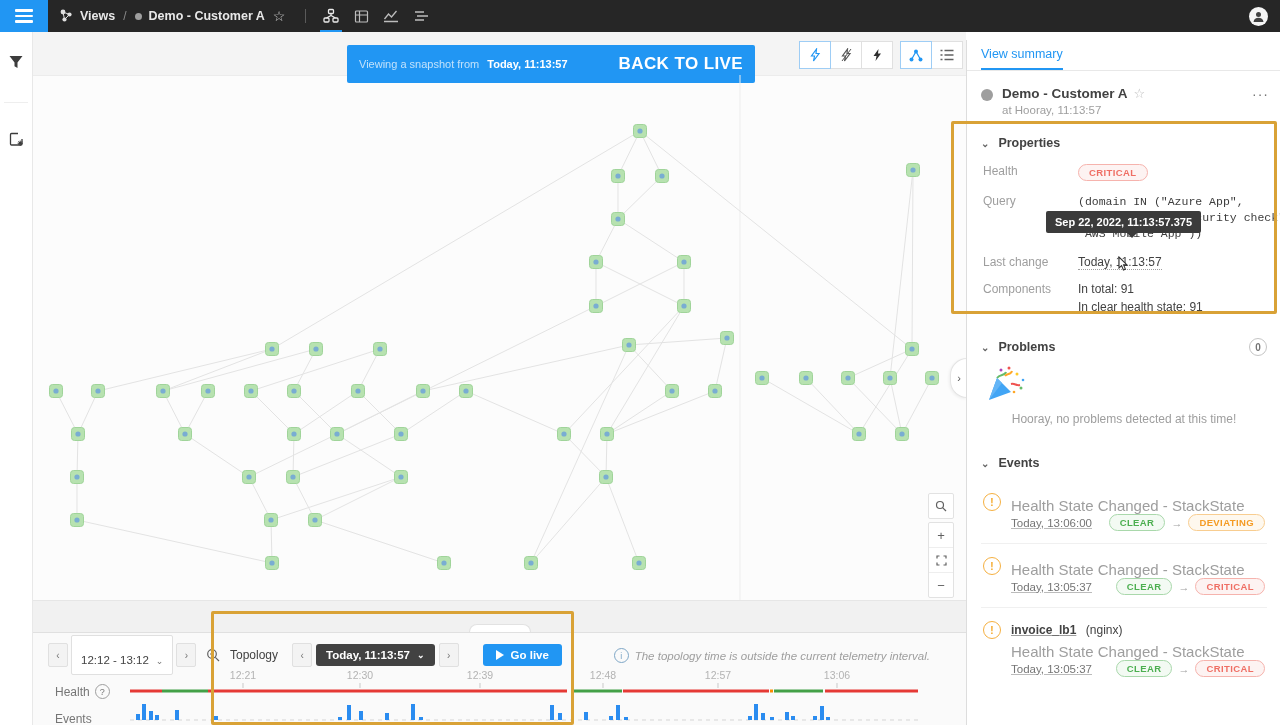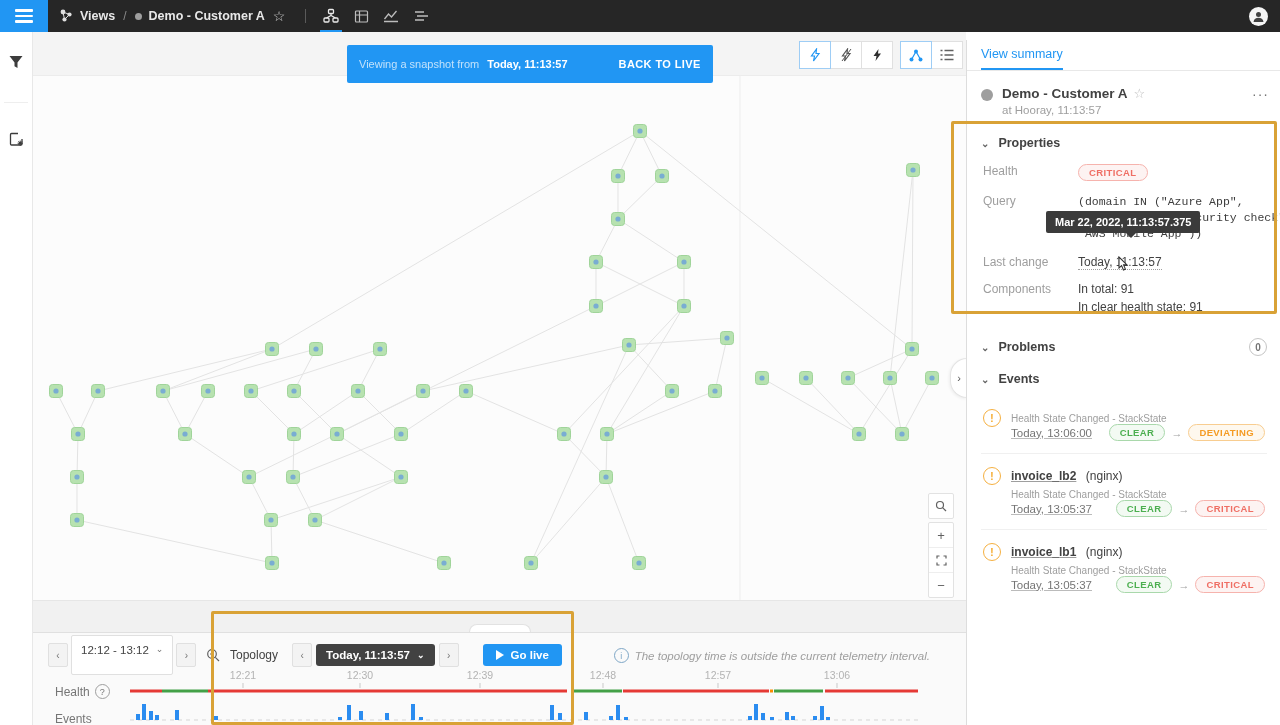--- a/index.html
+++ b/index.html
@@ -21,36 +21,36 @@
   
   .sidebar{position:absolute;left:0;top:32px;width:32px;height:693px;background:#fff;border-right:1px solid #e8e8e8;z-index:20;}
   .sb-btn{width:32px;height:44px;display:flex;align-items:center;justify-content:center;cursor:pointer;}
   .sb-sep{height:1px;background:#eee;margin:18px 4px 14px;}
   
   .canvas{position:absolute;left:32px;top:32px;width:934px;height:693px;background:#fcfcfc;}
   .topstrip{position:absolute;left:0;top:0;width:934px;height:43px;background:#f4f4f4;border-bottom:1px solid #ececec;}
   .banner{position:absolute;left:315px;top:13px;height:38px;background:#2196f3;border-radius:2px;display:flex;align-items:center;padding:0 12px;gap:8px;cursor:pointer;}
   .banner .pre{color:rgba(255,255,255,.72);font-size:11px;}
   .banner .tm{color:#fff;font-size:11px;font-weight:700;}
-  .banner .act{color:#fff;font-size:11px;font-weight:700;letter-spacing:.4px;margin-left:16px;cursor:pointer;padding-left:27px;}
+  .banner .act{color:#fff;font-size:17px;font-weight:700;letter-spacing:.4px;margin-left:16px;cursor:pointer;padding-left:27px;}
   .tool-group{position:absolute;top:9px;display:flex;}
   .tg-btn{width:30px;height:26px;background:#fff;border:1px solid #e0e0e0;display:flex;align-items:center;justify-content:center;margin-left:-1px;cursor:pointer;}
   .tg-btn.sel{border-color:#9ecdf5;background:#fff;z-index:2;}
   .graph{position:absolute;left:0;top:43px;}
   .zoombox{position:absolute;left:896px;width:24px;background:#fff;border:1px solid #e2e2e2;border-radius:2px;display:flex;flex-direction:column;}
   .zb{height:24px;display:flex;align-items:center;justify-content:center;color:#616161;font-size:13px;cursor:pointer;border-bottom:1px solid #eee;}
   .zb:last-child{border-bottom:none;}
   .edge-tab{position:absolute;left:918px;top:326px;width:16px;height:38px;background:#fff;border:1px solid #e4e4e4;border-right:none;border-radius:19px 0 0 19px;box-shadow:-1px 1px 3px rgba(0,0,0,.06);display:flex;align-items:center;justify-content:center;color:#555;font-size:11px;cursor:pointer;}
   .bottomstrip{position:absolute;left:0;top:568px;width:934px;height:32px;background:#f1f1f1;border-top:1px solid #e6e6e6;}
   .collapse-tab{position:absolute;left:437px;top:592px;width:60px;height:17px;background:#fff;border:1px solid #e2e2e2;border-bottom:none;border-radius:8px 8px 0 0;display:flex;align-items:center;justify-content:center;color:#757575;font-size:10px;cursor:pointer;}
   
   .timeline{position:absolute;left:0;top:600px;width:934px;height:93px;background:#fafafa;border-top:1px solid #e0e0e0;}
   .tl-ctl{position:absolute;top:11px;height:22px;display:flex;align-items:center;}
   .sq-btn{width:18px;height:22px;background:#f3f3f3;border:1px solid #e0e0e0;border-radius:2px;display:flex;align-items:center;justify-content:center;color:#757575;font-size:10px;cursor:pointer;}
-  .range-box{height:22px;background:#fff;border:1px solid #e0e0e0;border-radius:2px;display:flex;align-items:flex-start;padding:8px 9px;gap:7px;color:#424242;font-size:11.5px;margin:0 3px;cursor:pointer;}
+  .range-box{height:22px;background:#fff;border:1px solid #e0e0e0;border-radius:2px;display:flex;align-items:flex-end;padding:8px 9px;gap:7px;color:#424242;font-size:11.5px;margin:0 3px;cursor:pointer;}
   .caret{font-size:9px;color:#757575;}
   .icon-btn{width:22px;height:22px;display:flex;align-items:center;justify-content:center;cursor:pointer;margin-left:6px;}
   .tl-label{color:#424242;font-size:12px;}
   .black-pill{height:22px;background:#424242;border-radius:3px;display:flex;align-items:center;padding:0 10px;gap:7px;color:#fff;font-size:11.5px;font-weight:700;margin:0 4px;cursor:pointer;}
   .black-pill .caret{color:#fff;}
   .golive{height:22px;background:#2196f3;border-radius:3px;color:#fff;font-size:11.5px;font-weight:700;display:flex;align-items:center;gap:7px;padding:0 13px;margin-left:24px;cursor:pointer;}
   .notice{position:absolute;right:36px;top:15px;color:#9e9e9e;font-size:11.5px;font-style:italic;display:flex;align-items:center;gap:6px;}
   .info-i{width:13px;height:13px;border:1px solid #7fa7c7;border-radius:50%;color:#7fa7c7;font-size:9px;font-style:normal;display:flex;align-items:center;justify-content:center;}
   .row-label{position:absolute;left:23px;color:#757575;font-size:12px;display:flex;align-items:center;gap:5px;}
   .help-q{width:13px;height:13px;border:1px solid #9e9e9e;border-radius:50%;color:#757575;font-size:9px;display:flex;align-items:center;justify-content:center;}
@@ -80,21 +80,21 @@
   .tt-caret{position:absolute;left:52%;bottom:-5px;width:0;height:0;border-left:5px solid transparent;border-right:5px solid transparent;border-top:5px solid #3b3b3b;}
   .dotted{border-bottom:1px dotted #9e9e9e;cursor:pointer;}
   .empty-problems{text-align:center;padding:6px 0 14px;}
   .empty-text{color:#9e9e9e;font-size:12px;margin-top:10px;}
   .ev-card{border-top:1px solid #f0f0f0;padding:12px 2px 12px 2px;display:flex;gap:10px;}
   .ev-card:first-child{border-top:none;}
   .warn-ic{flex:none;width:16px;height:16px;border:1.5px solid #f5b041;border-radius:50%;color:#f5a623;font-size:10px;font-weight:700;display:flex;align-items:center;justify-content:center;margin-top:1px;}
   .ev-body{flex:1;}
   .ev-name{color:#424242;font-size:12px;font-weight:700;text-decoration:underline;text-decoration-color:#9e9e9e;cursor:pointer;}
   .ev-type{color:#424242;font-size:12px;margin-left:5px;}
-  .ev-meta{color:#9e9e9e;font-size:10px;margin-top:5px;}
+  .ev-meta{color:#9e9e9e;font-size:15px;margin-top:5px;}
   .ev-foot{display:flex;align-items:center;}
   .ev-time{color:#757575;font-size:11.5px;text-decoration:underline;text-decoration-color:#bbb;cursor:pointer;}
   .ev-badges{margin-left:auto;display:flex;align-items:center;gap:6px;}
   .arrow{color:#9e9e9e;font-size:11px;}
   
   .anno{position:absolute;border:3px solid #d9a236;border-radius:2px;pointer-events:none;z-index:40;}
   svg{display:block;}
   text{font-family:"Liberation Sans",sans-serif;}
 </style>
 </head>
@@ -642,41 +642,57 @@
     <div class="prop-grid">
       <span class="plabel">Health</span>
       <span class="pval"><span class="pill critical">CRITICAL</span></span>
 
       <span class="plabel">Query</span>
       <span class="pval">
         <div class="mono">(domain IN ("Azure App",</div>
         <div class="mono">"customer A", "security check",</div>
         <div class="mono">"AWS Mobile App"))</div>
         <div class="tooltip">
-          <span>Mar 22, 2022, 11:13:57.375</span>
+          <span>Sep 22, 2022, 11:13:57.375</span>
           <span class="tt-caret"></span>
         </div>
       </span>
 
       <span class="plabel">Last change</span>
       <span class="pval"><span class="dotted">Today, 11:13:57</span></span>
 
       <span class="plabel">Components</span>
       <span class="pval">
         <div>In total: 91</div>
         <div style="margin-top:4px">In clear health state: 91</div>
       </span>
     </div>
   </div>
 
   <div class="section">
     <div class="sec-head">
       <span class="chev">⌄</span>
       <span>Problems</span>
       <span class="count-badge">0</span>
+    </div>
+    <div class="empty-problems">
+      <svg width="46" height="40" viewBox="0 0 46 40">
+        <path d="M8 38 16 16l14 14z" fill="#42a5f5"></path>
+        <path d="M8 38 16 16l5 5z" fill="#64b5f6"></path>
+        <path d="M16 16c3-4 8-2 9-6" stroke="#66bb6a" stroke-width="2" fill="none"></path>
+        <path d="M24 14c2-3 6-1 7-5" stroke="#ffa726" stroke-width="2" fill="none"></path>
+        <path d="M30 22c4-1 5 2 9 1" stroke="#ef5350" stroke-width="2" fill="none"></path>
+        <circle cx="28" cy="6" r="1.5" fill="#ef5350"></circle>
+          <circle cx="36" cy="12" r="1.5" fill="#ffca28"></circle>
+        <circle cx="40" cy="26" r="1.5" fill="#66bb6a"></circle>
+          <circle cx="20" cy="8" r="1.5" fill="#ab47bc"></circle>
+        <circle cx="42" cy="18" r="1.3" fill="#42a5f5"></circle>
+          <circle cx="33" cy="30" r="1.3" fill="#ffa726"></circle>
+      </svg>
+      <div class="empty-text">Hooray, no problems detected at this time!</div>
     </div>
   </div>
 
   <div class="section">
     <div class="sec-head" style="margin-bottom:10px">
       <span class="chev">⌄</span>
       <span>Events</span>
     </div>
     <div id="ev-list">
   <div class="ev-card">
@@ -690,24 +706,20 @@
           <span class="arrow">→</span>
           <span class="pill deviating">DEVIATING</span>
         </span>
       </div>
     </div>
   </div>
 
   <div class="ev-card">
     <span class="warn-ic">!</span>
     <div class="ev-body">
-      <div>
-        <span class="ev-name">invoice_lb2</span>
-        <span class="ev-type">(nginx)</span>
-      </div>
       <div class="ev-meta">Health State Changed  -  StackState</div>
       <div class="ev-foot">
         <span class="ev-time">Today, 13:05:37</span>
         <span class="ev-badges">
           <span class="pill clear">CLEAR</span>
           <span class="arrow">→</span>
           <span class="pill critical">CRITICAL</span>
         </span>
       </div>
     </div>

